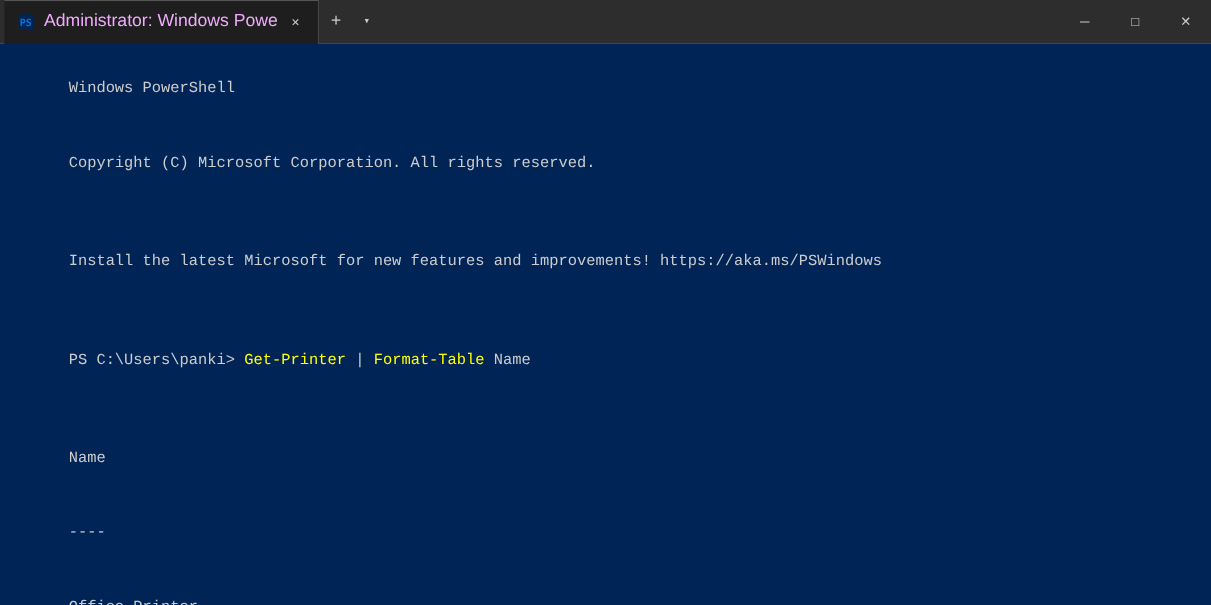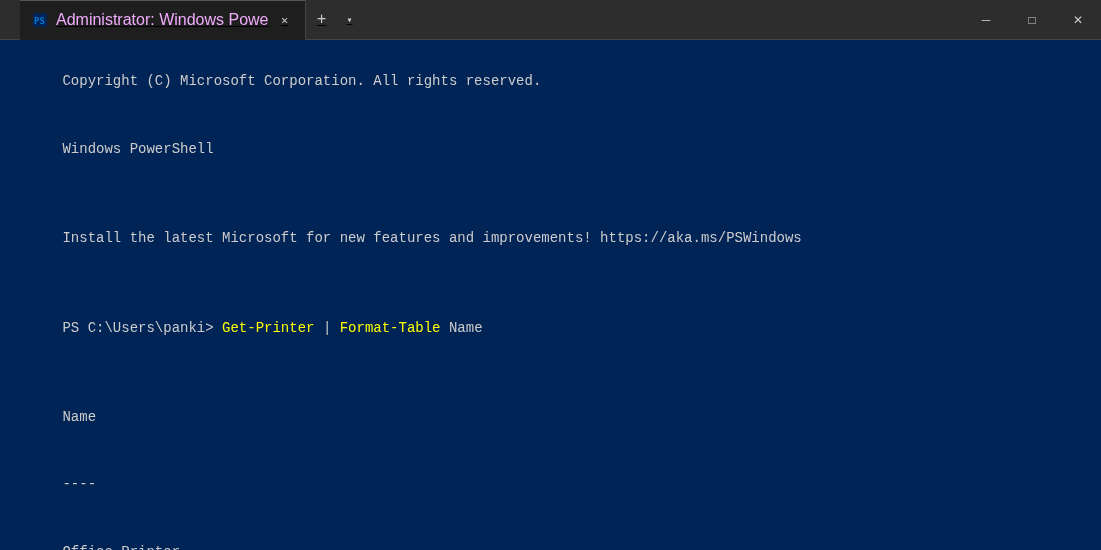--- a/index.html
+++ b/index.html
@@ -30,23 +30,22 @@
       display: flex;
       align-items: center;
       flex-shrink: 0;
       border-bottom: 1px solid #444;
     }
 
     .titlebar-left {
       display: flex;
       align-items: center;
       flex: 1;
-      padding-left: 20px;
+      padding-left: 4px;
       gap: 0;
-      text-decoration: underline;
     }
 
     .tab {
       display: flex;
       align-items: center;
       background: #1e1e1e;
       height: 40px;
       padding: 0 12px;
       gap: 8px;
       border-right: 1px solid #444;
@@ -210,24 +209,24 @@
       </button>
       <button class="win-btn close">
         <span>✕</span>
       </button>
     </div>
   </div>
 
   <div class="terminal-body">
 
     <div class="line">
+      <span>Windows PowerShell</span>
+    </div>
+    <div class="line">
       <span>Copyright (C) Microsoft Corporation. All rights reserved.</span>
-    </div>
-    <div class="line">
-      <span>Windows PowerShell</span>
     </div>
     <div class="line empty"></div>
     <div class="line">
       <span>Install the latest Microsoft for new features and improvements! https://aka.ms/PSWindows</span>
     </div>
     <div class="line empty"></div>
 
     <div class="line">
       <span class="prompt">PS C:\Users\panki&gt; </span><span class="cmd-keyword">Get-Printer</span><span class="cmd-pipe"> | </span><span class="cmd-keyword">Format-Table</span><span class="cmd-param"> Name</span>
     </div>

